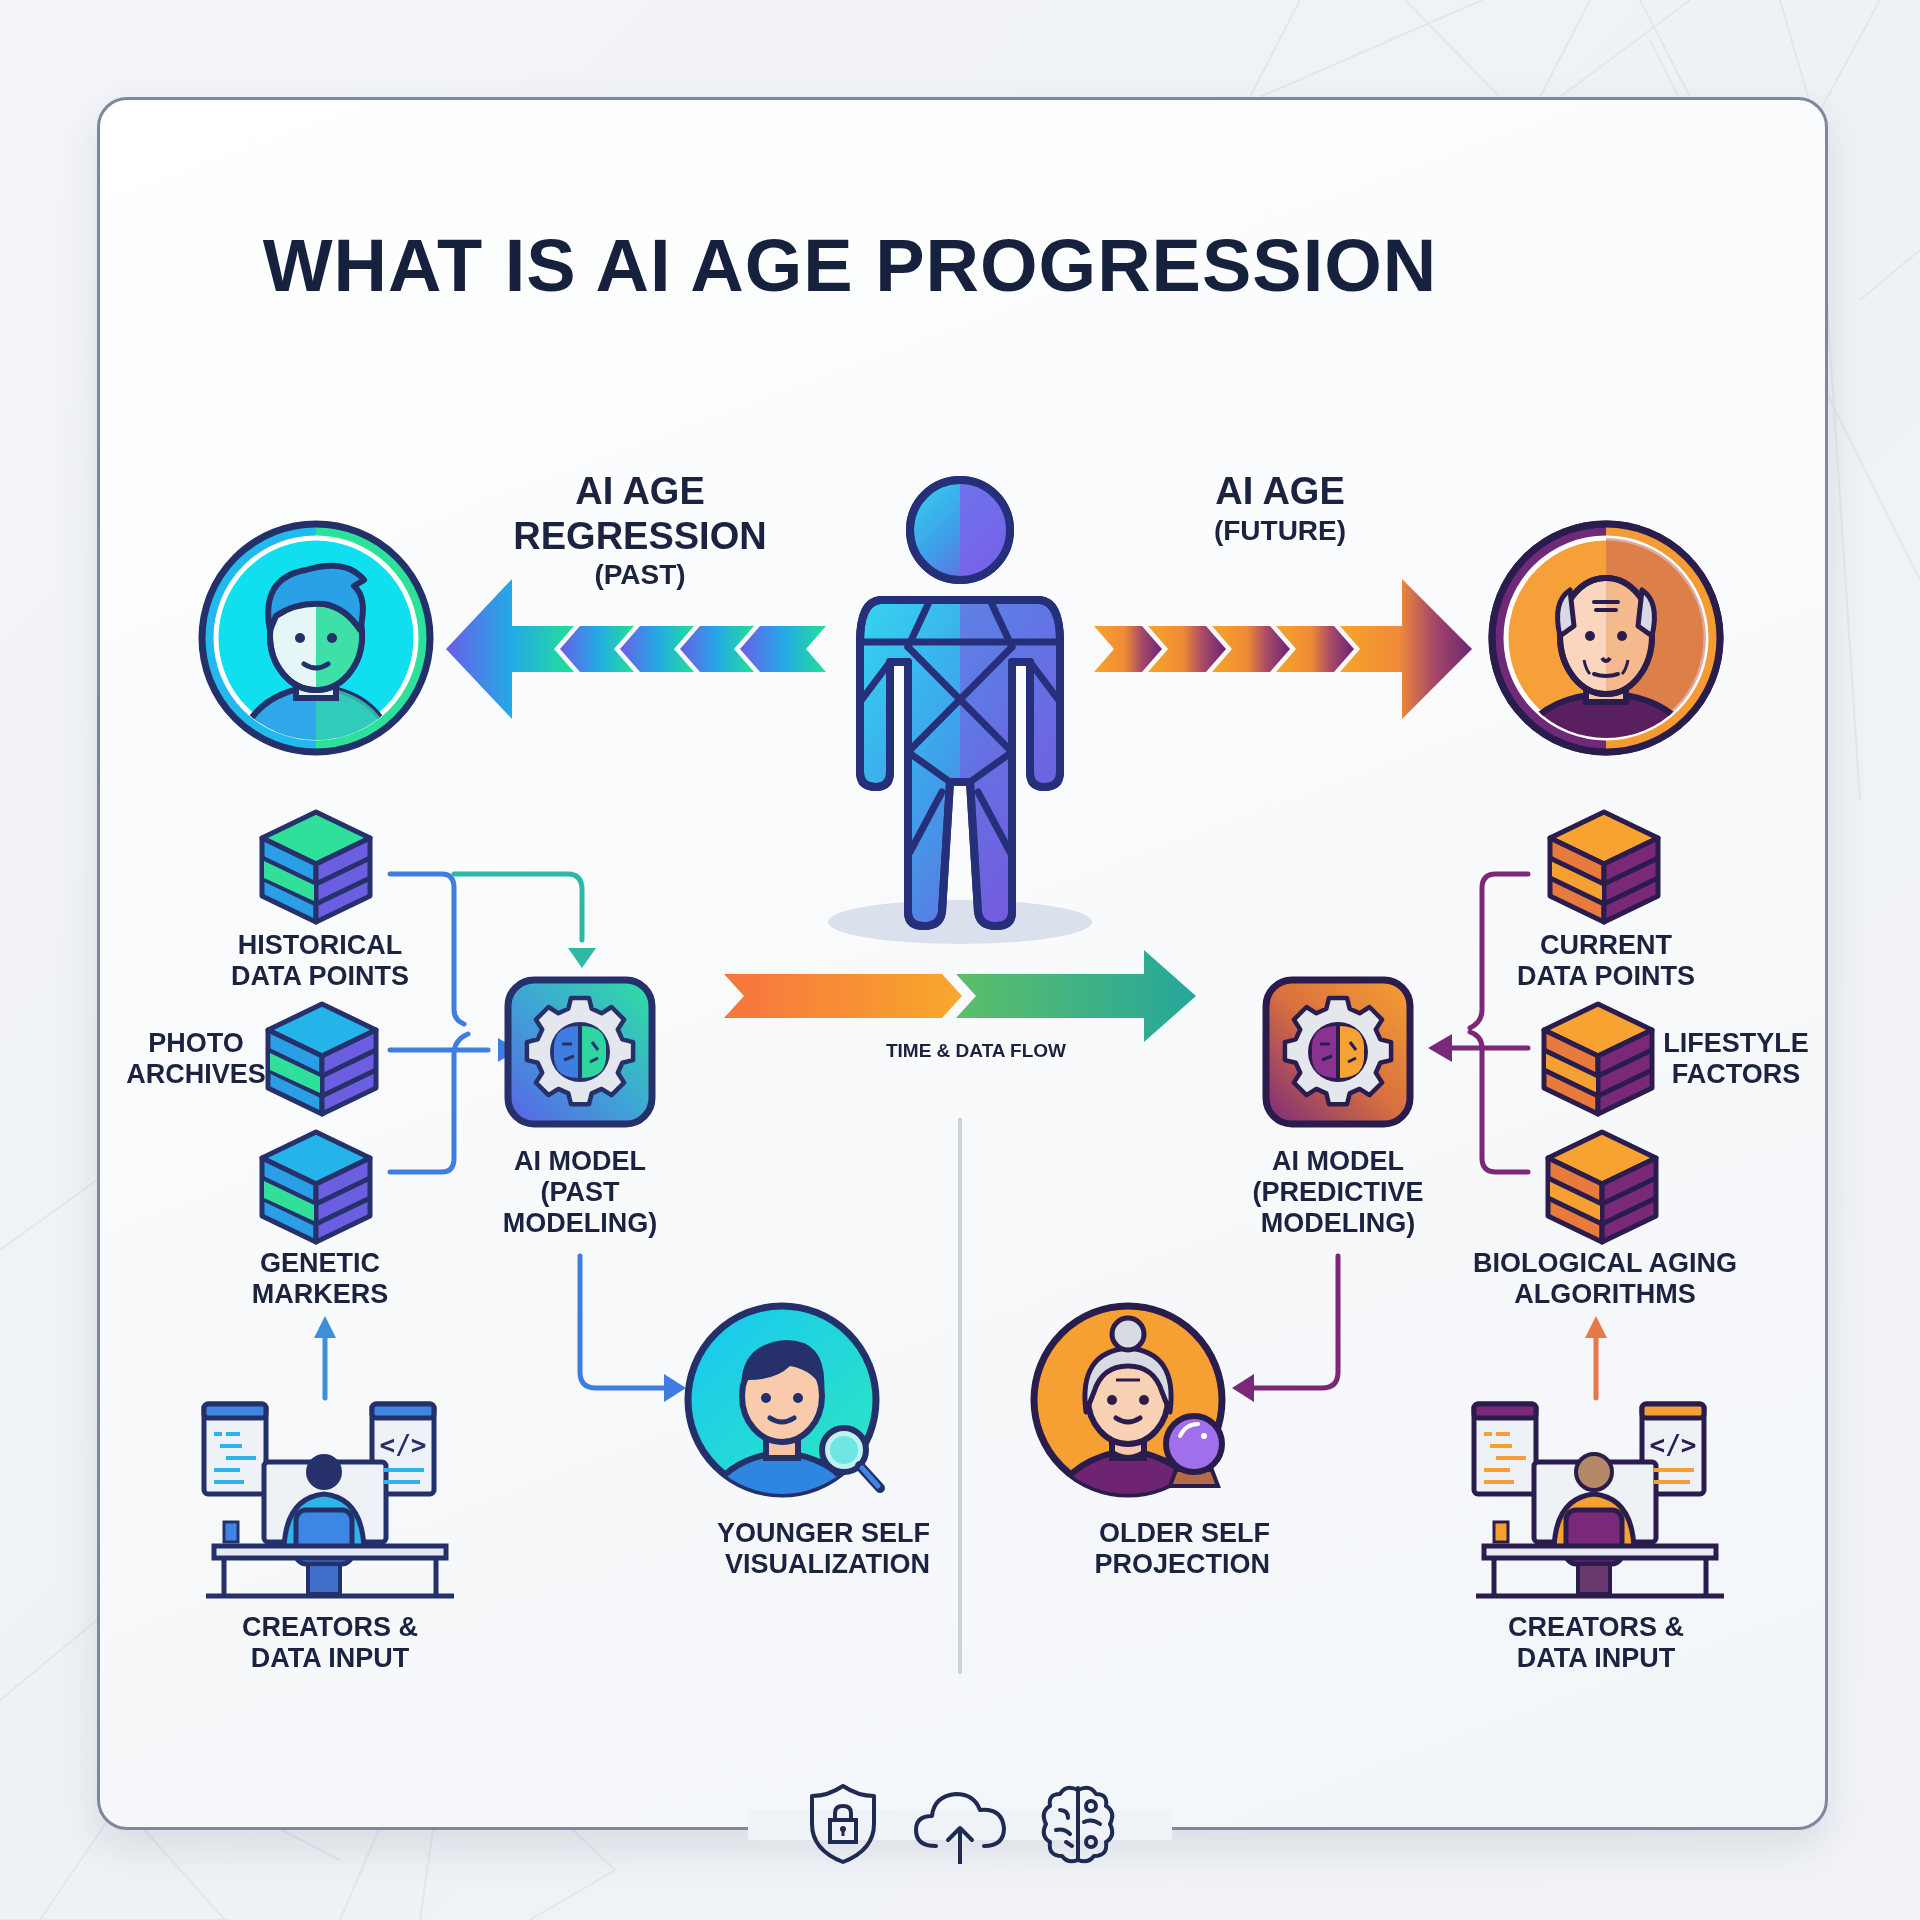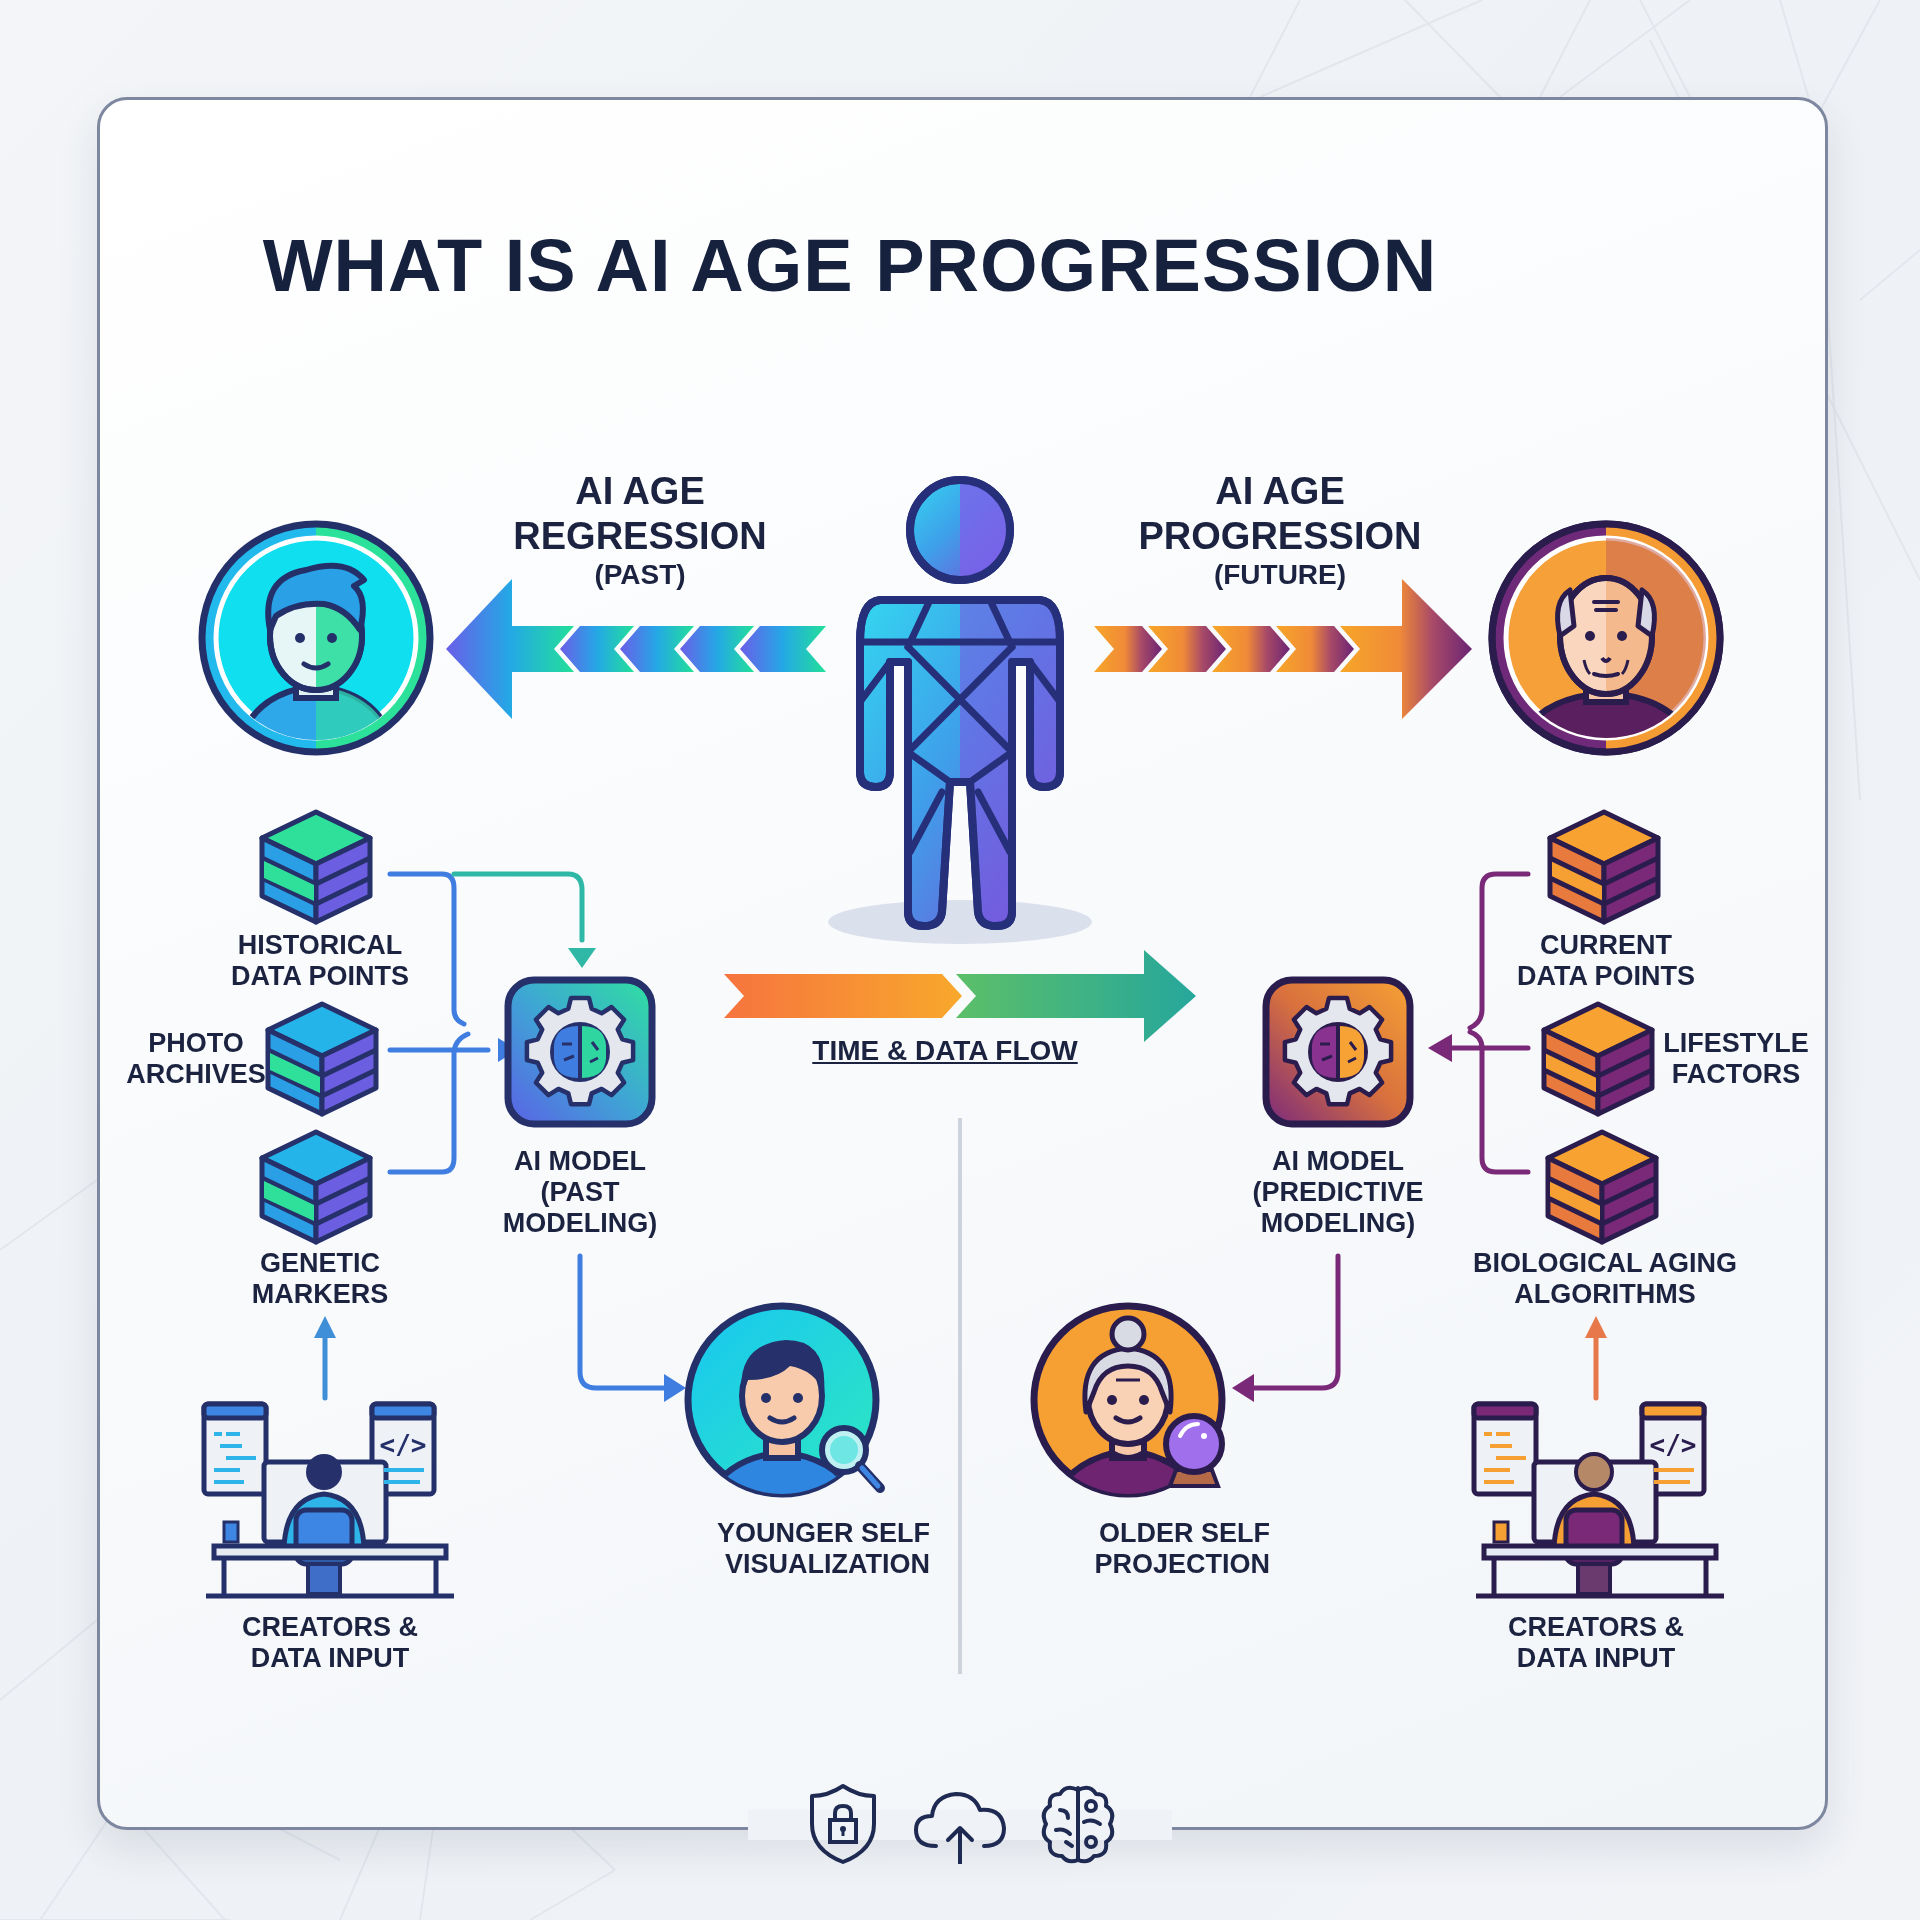--- a/index.html
+++ b/index.html
@@ -69,21 +69,20 @@
 </div>
 
 <div class="lbl" style="left:470px;top:468px;width:340px;">
   <div style="font-size:38px;line-height:46px;">AI AGE</div>
   <div style="font-size:38px;line-height:44px;">REGRESSION</div>
   <div style="font-size:28px;line-height:34px;font-weight:700;">(PAST)</div>
 </div>
 
 <div class="lbl" style="left:1100px;top:468px;width:360px;">
   <div style="font-size:38px;line-height:46px;">AI AGE</div>
-  <div style="font-size:38px;line-height:44px;">PROGRESSION</div>
   <div style="font-size:28px;line-height:34px;font-weight:600;">(FUTURE)</div>
 </div>
 
 <svg width="240" height="240" style="left:196px;top:518px" viewBox="0 0 240 240">
   <defs>
     <linearGradient id="ya" x1="0" x2="1">
         <stop offset="0.5" stop-color="#22b9ec"></stop>
         <stop offset="0.5" stop-color="#2ce29b"></stop>
       </linearGradient>
     <clipPath id="yclip">
@@ -208,21 +207,21 @@
         <stop offset="1" stop-color="#f8a82c"></stop>
       </linearGradient>
     <linearGradient id="tf2" x1="0" x2="1">
         <stop offset="0" stop-color="#5cbf68"></stop>
         <stop offset="1" stop-color="#26a79c"></stop>
       </linearGradient>
   </defs>
   <path d="M2 26 L220 26 L240 48 L220 70 L2 70 L22 48Z" fill="url(#tf1)"></path>
   <path d="M234 26 L422 26 L422 2 L474 48 L422 94 L422 70 L234 70 L254 48Z" fill="url(#tf2)"></path>
 </svg>
-<div class="lbl" style="left:745px;top:1034px;width:400px;font-size:28px;line-height:34px;text-decoration:underline;">TIME &amp; DATA FLOW</div>
+<div class="lbl" style="left:776px;top:1034px;width:400px;font-size:19px;line-height:34px;">TIME &amp; DATA FLOW</div>
 
 <div style="position:absolute;left:958px;top:1118px;width:4px;height:556px;background:#cdd3dd;"></div>
 
 <svg width="120" height="120" style="left:256px;top:808px" viewBox="0 0 120 120">
   <defs>
       <linearGradient id="sL1" x1="0" x2="1">
         <stop offset="0" stop-color="#2aa6e8"></stop>
         <stop offset="1" stop-color="#6d5fe0"></stop>
       </linearGradient>
     </defs>

